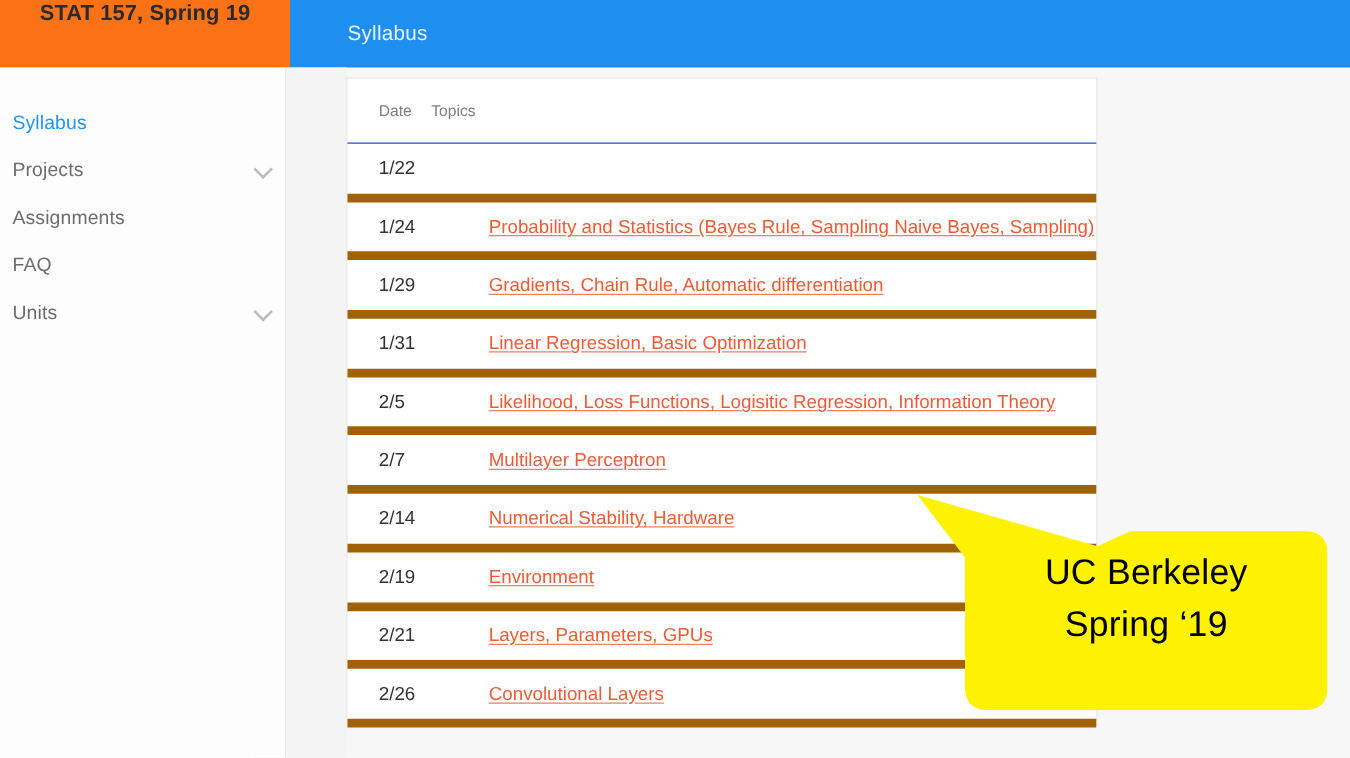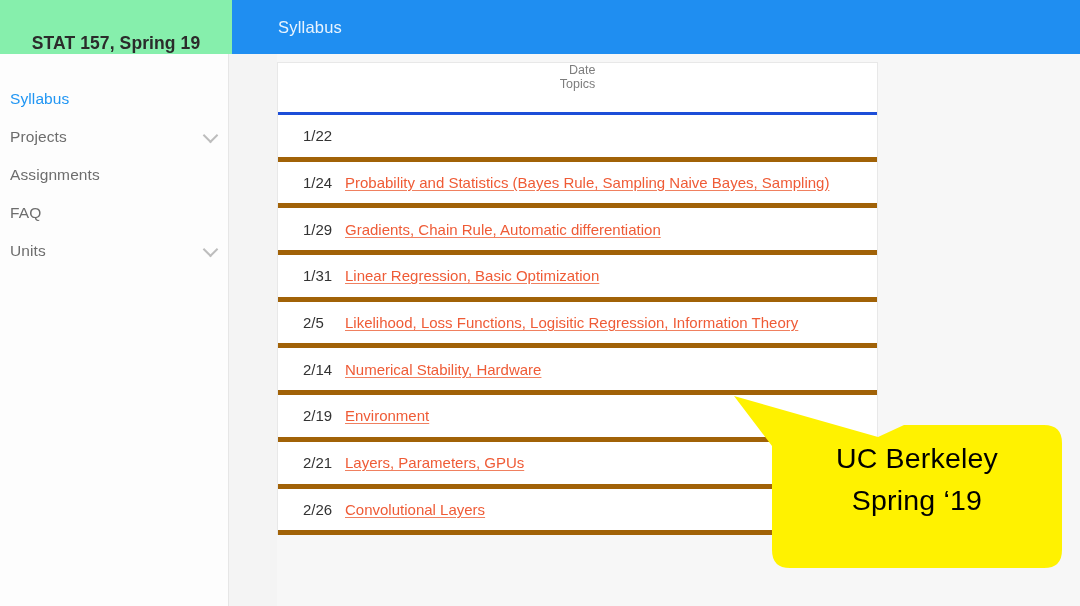--- a/index.html
+++ b/index.html
@@ -11,22 +11,22 @@
     -webkit-font-smoothing:antialiased;
   }
   #screen { position:relative; width:1080px; height:606px; overflow:hidden; }
 
   
   .topbar {
     position:absolute; top:0; left:0; width:1080px; height:54px;
   }
   .brand-zone {
     position:absolute; top:0; left:0; width:232px; height:54px;
-    background:#86efac;
-    display:flex; align-items:flex-end; justify-content:center;
+    background:#f97316;
+    display:flex; align-items:flex-start; justify-content:center;
   }
   .brand-title {
     font-size:17.5px; font-weight:bold; color:#2b2b2b;
     letter-spacing:0.1px; white-space:nowrap;
   }
   .tabbar {
     position:absolute; top:0; left:232px; width:848px; height:54px;
     background:#1f8ef1;
   }
   .tab {
@@ -71,29 +71,29 @@
   .panel {
     position:absolute; top:62px; left:277px;
     width:601px;
     background:#ffffff;
     border:1px solid #e8e8e8;
     border-bottom:none;
   }
   .thead {
     height:52px;
     display:flex; align-items:center;
-    border-bottom:3px solid #1d4ed8;
-    flex-direction:column;
+    border-bottom:1px solid #1d4ed8;
   }
   .th-date { width:67px; padding-left:25px; font-size:12.5px; color:#7d7d7d; }
   .th-topics { font-size:12.5px; color:#7d7d7d;text-align:right; }
   .trow {
     height:46.7px;
     display:flex; align-items:center;
-    border-bottom:5px solid #a16207;
+    border-bottom:7px solid #a16207;
+    gap:46px;
   }
   .td-date {
     width:67px; padding-left:25px;
     font-size:15px; color:#333333; font-weight:500;
     white-space:nowrap;
   }
   .td-topic {
     font-size:15px; color:#ef5b36;
     text-decoration:underline;
     text-decoration-color:#f08060;
@@ -174,20 +174,24 @@
           <div class="td-date">1/29</div>
           <a class="td-topic">Gradients, Chain Rule, Automatic differentiation</a>
         </div>
         <div class="trow">
           <div class="td-date">1/31</div>
           <a class="td-topic">Linear Regression, Basic Optimization</a>
         </div>
         <div class="trow">
           <div class="td-date">2/5</div>
           <a class="td-topic">Likelihood, Loss Functions, Logisitic Regression, Information Theory</a>
+        </div>
+        <div class="trow">
+          <div class="td-date">2/7</div>
+          <a class="td-topic">Multilayer Perceptron</a>
         </div>
         <div class="trow">
           <div class="td-date">2/14</div>
           <a class="td-topic">Numerical Stability, Hardware</a>
         </div>
         <div class="trow">
           <div class="td-date">2/19</div>
           <a class="td-topic">Environment</a>
         </div>
         <div class="trow">

